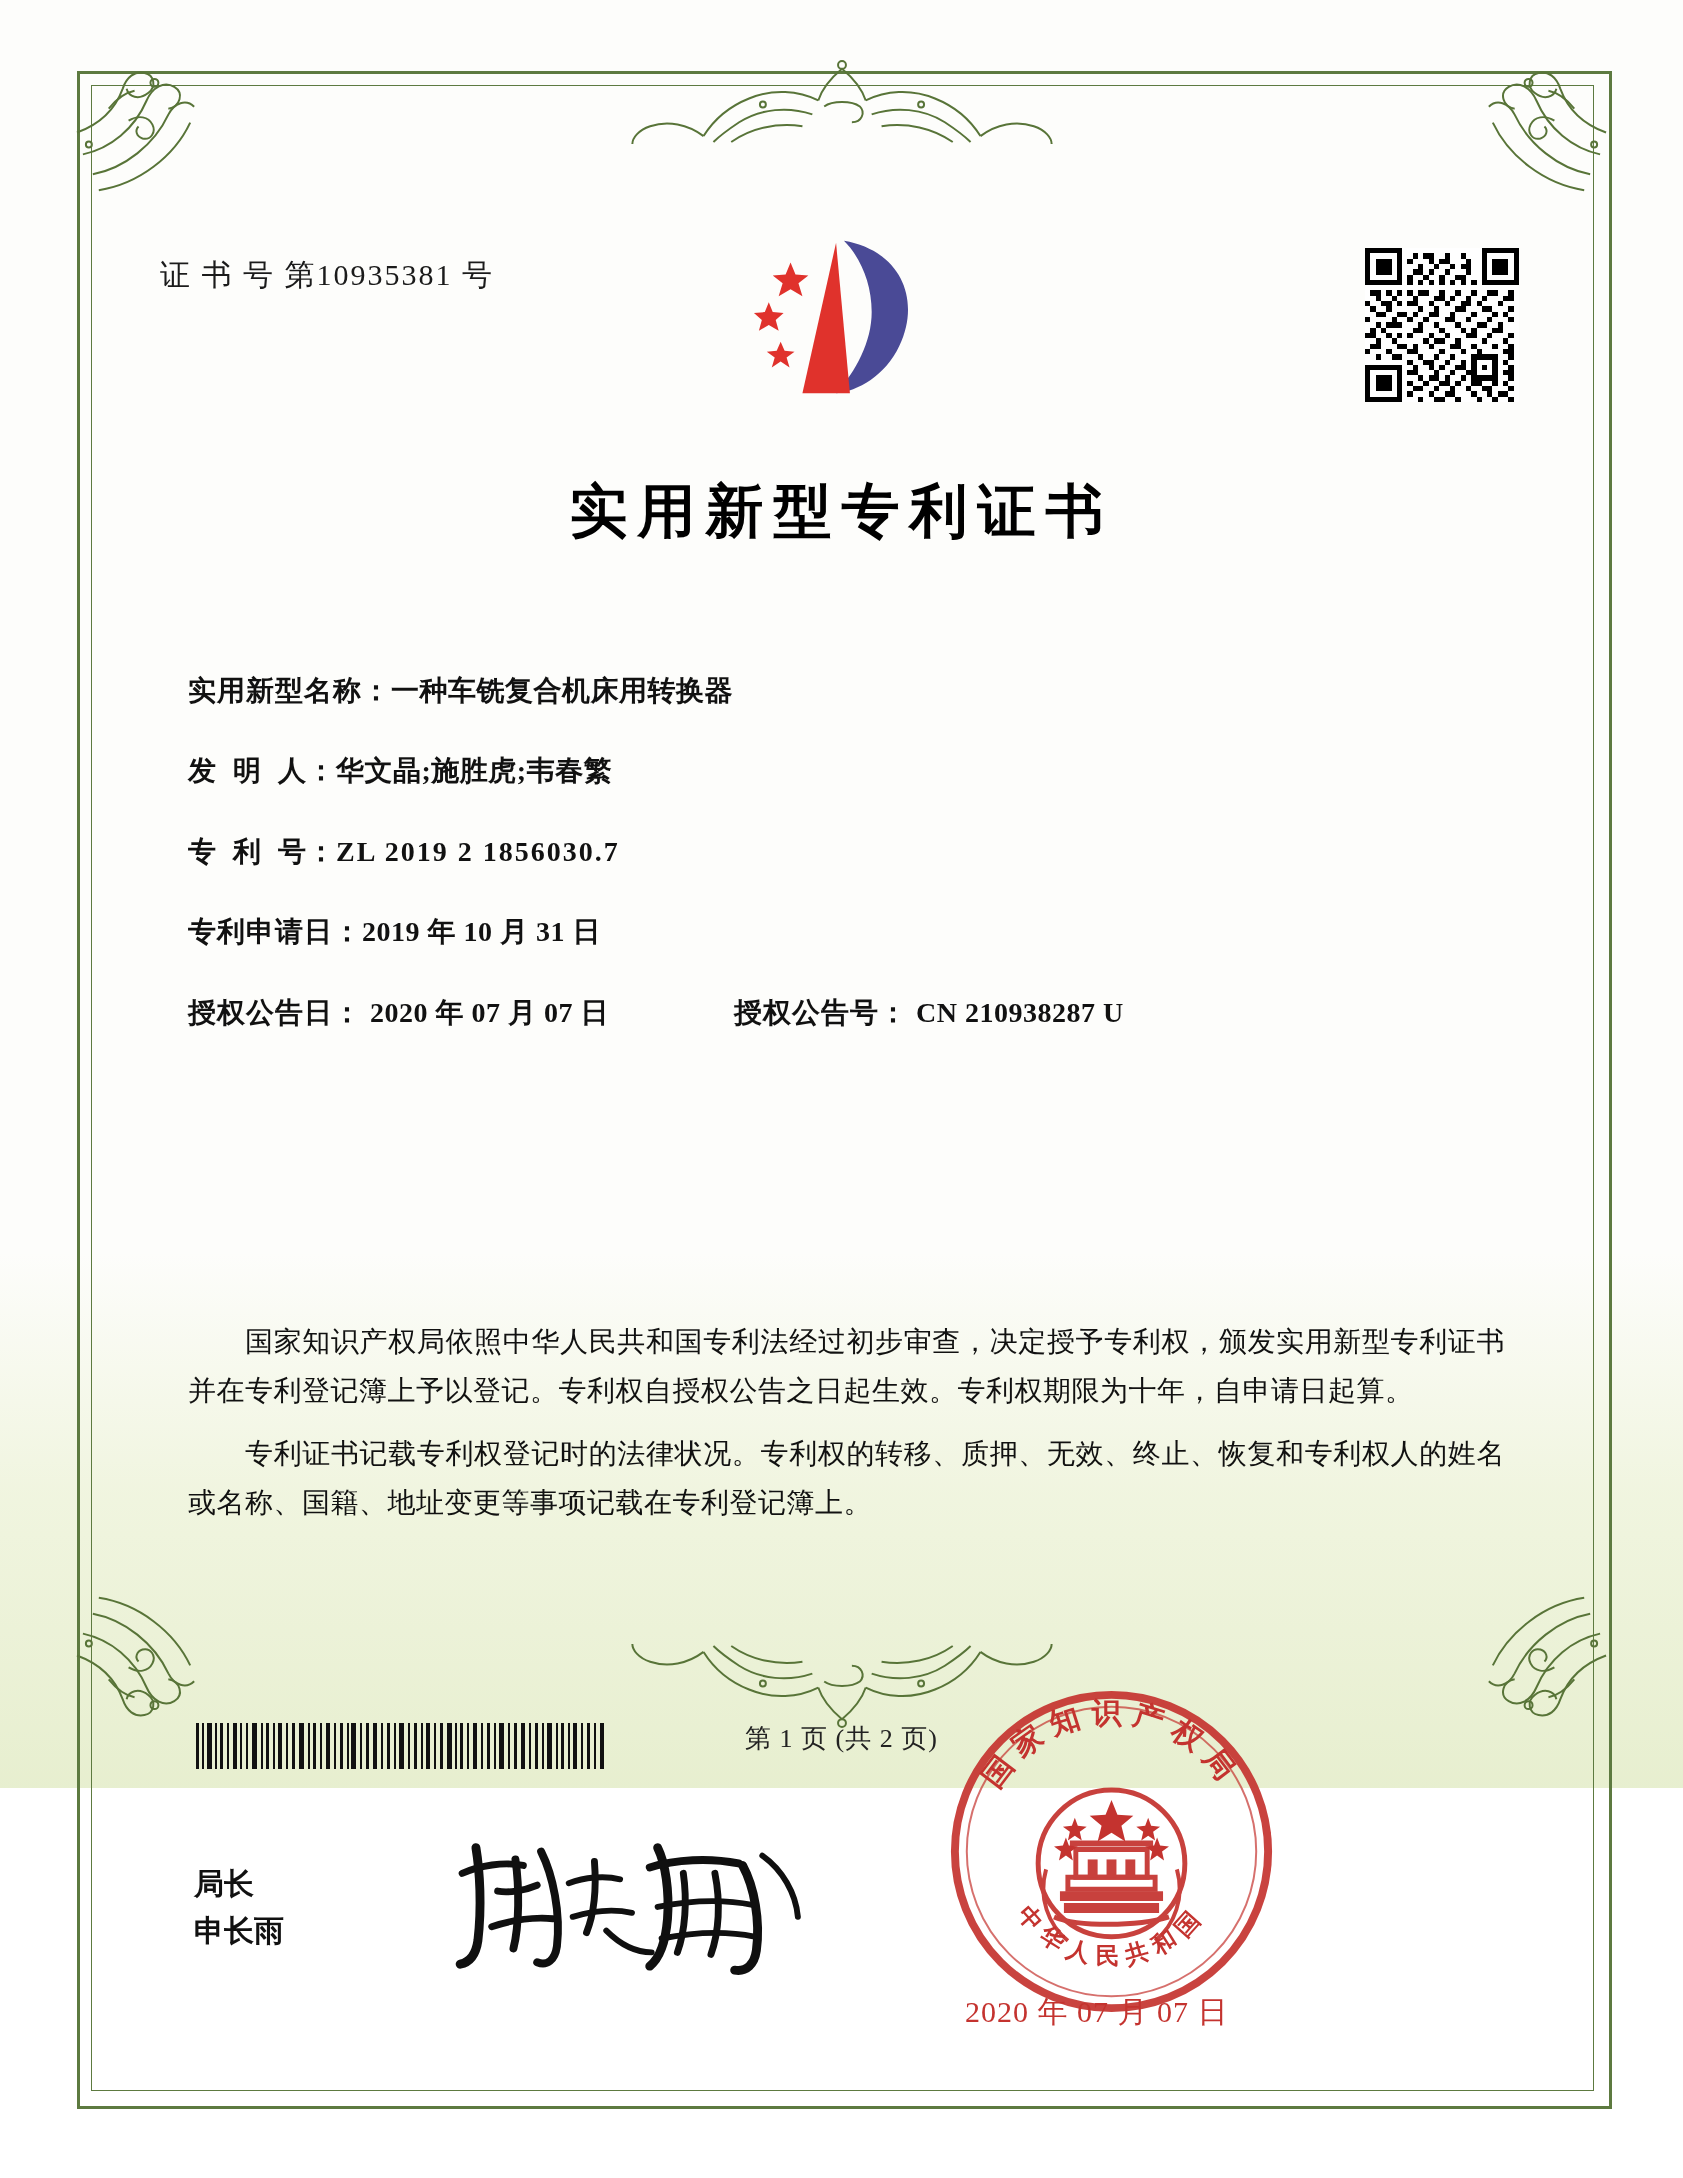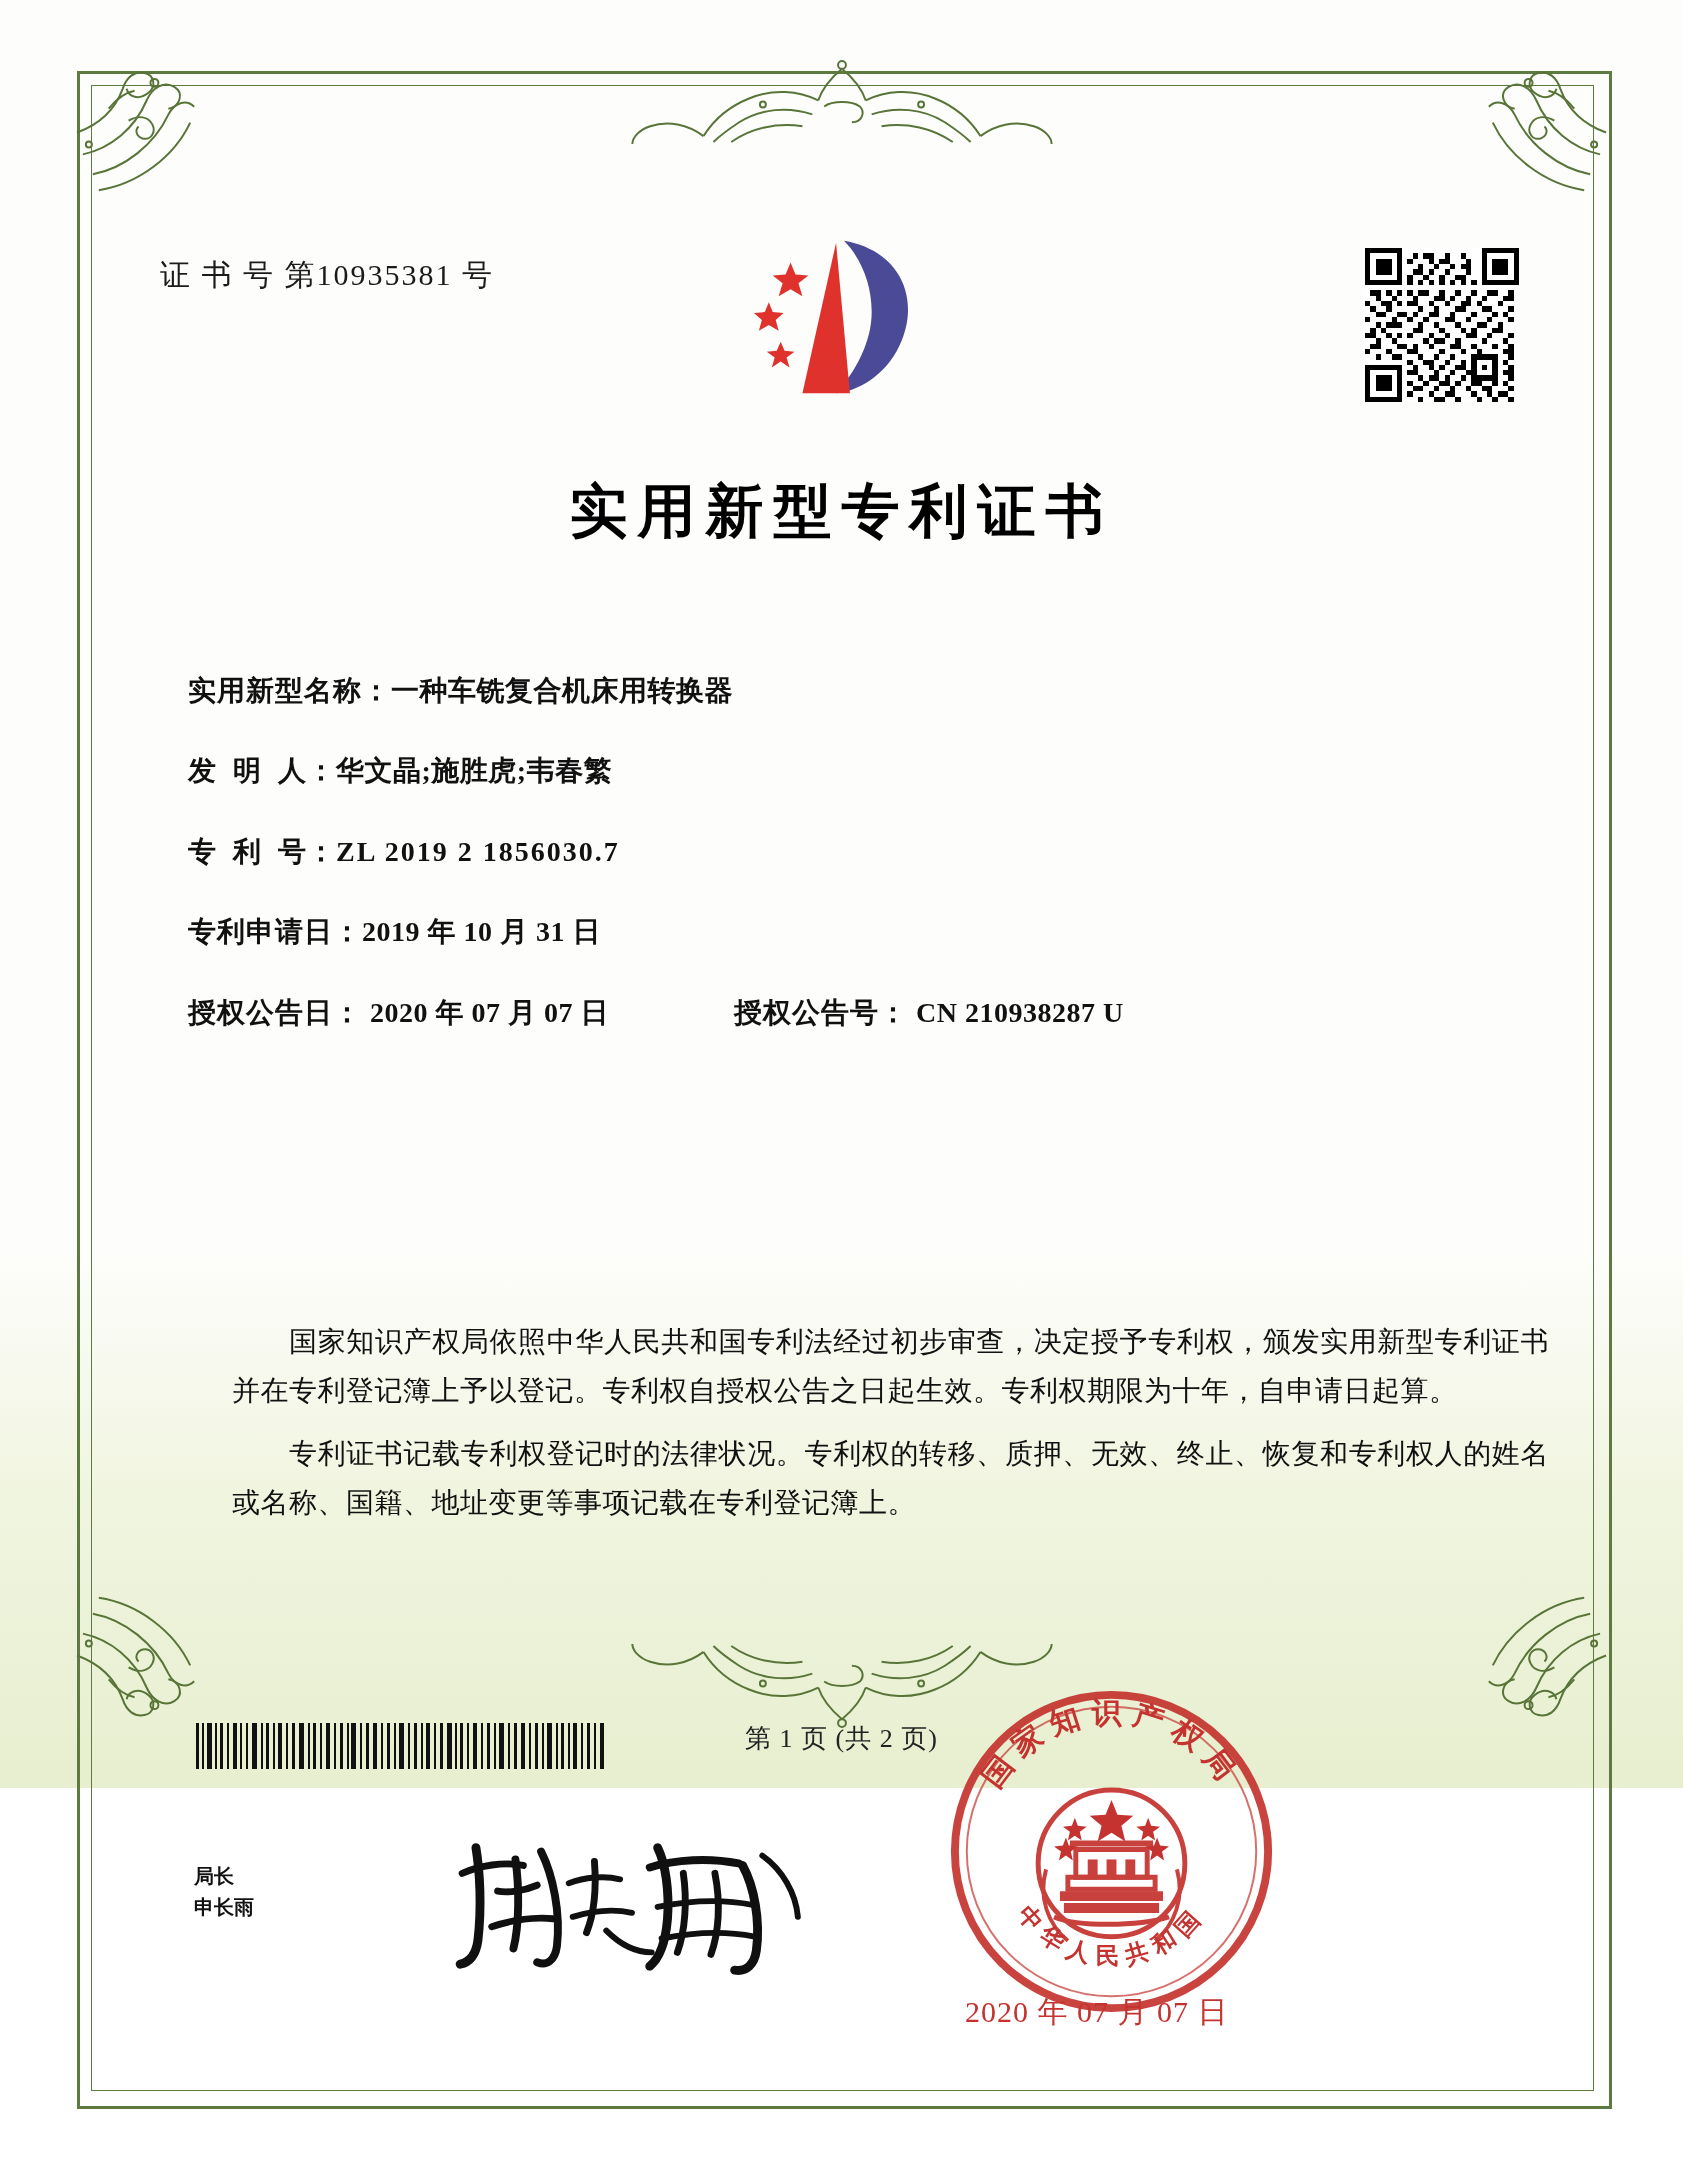--- a/index.html
+++ b/index.html
@@ -165,21 +165,20 @@
   
   .paragraphs {
     position: absolute;
     left: 188px;
     top: 1317px;
     width: 1317px;
     font-size: 28px;
     line-height: 1.75;
     color: #111;
     letter-spacing: 0.5px;
-    margin-left: 44px;
   }
   .paragraphs p {
     margin: 0 0 14px 0;
     text-indent: 57px;
     text-align: justify;
   }
 
   
   .barcode {
     position: absolute;
@@ -188,21 +187,21 @@
     width: 416px;
     height: 46px;
   }
   .barcode svg { width: 100%; height: 100%; display: block; }
 
   
   .sign-labels {
     position: absolute;
     left: 194px;
     top: 1861px;
-    font-size: 20px;
+    font-size: 30px;
     line-height: 1.55;
     font-weight: bold;
     font-family: "DejaVu Serif", "Liberation Serif", serif;
     color: #111;
   }
   .signature {
     position: absolute;
     left: 446px;
     top: 1822px;
     width: 366px;

